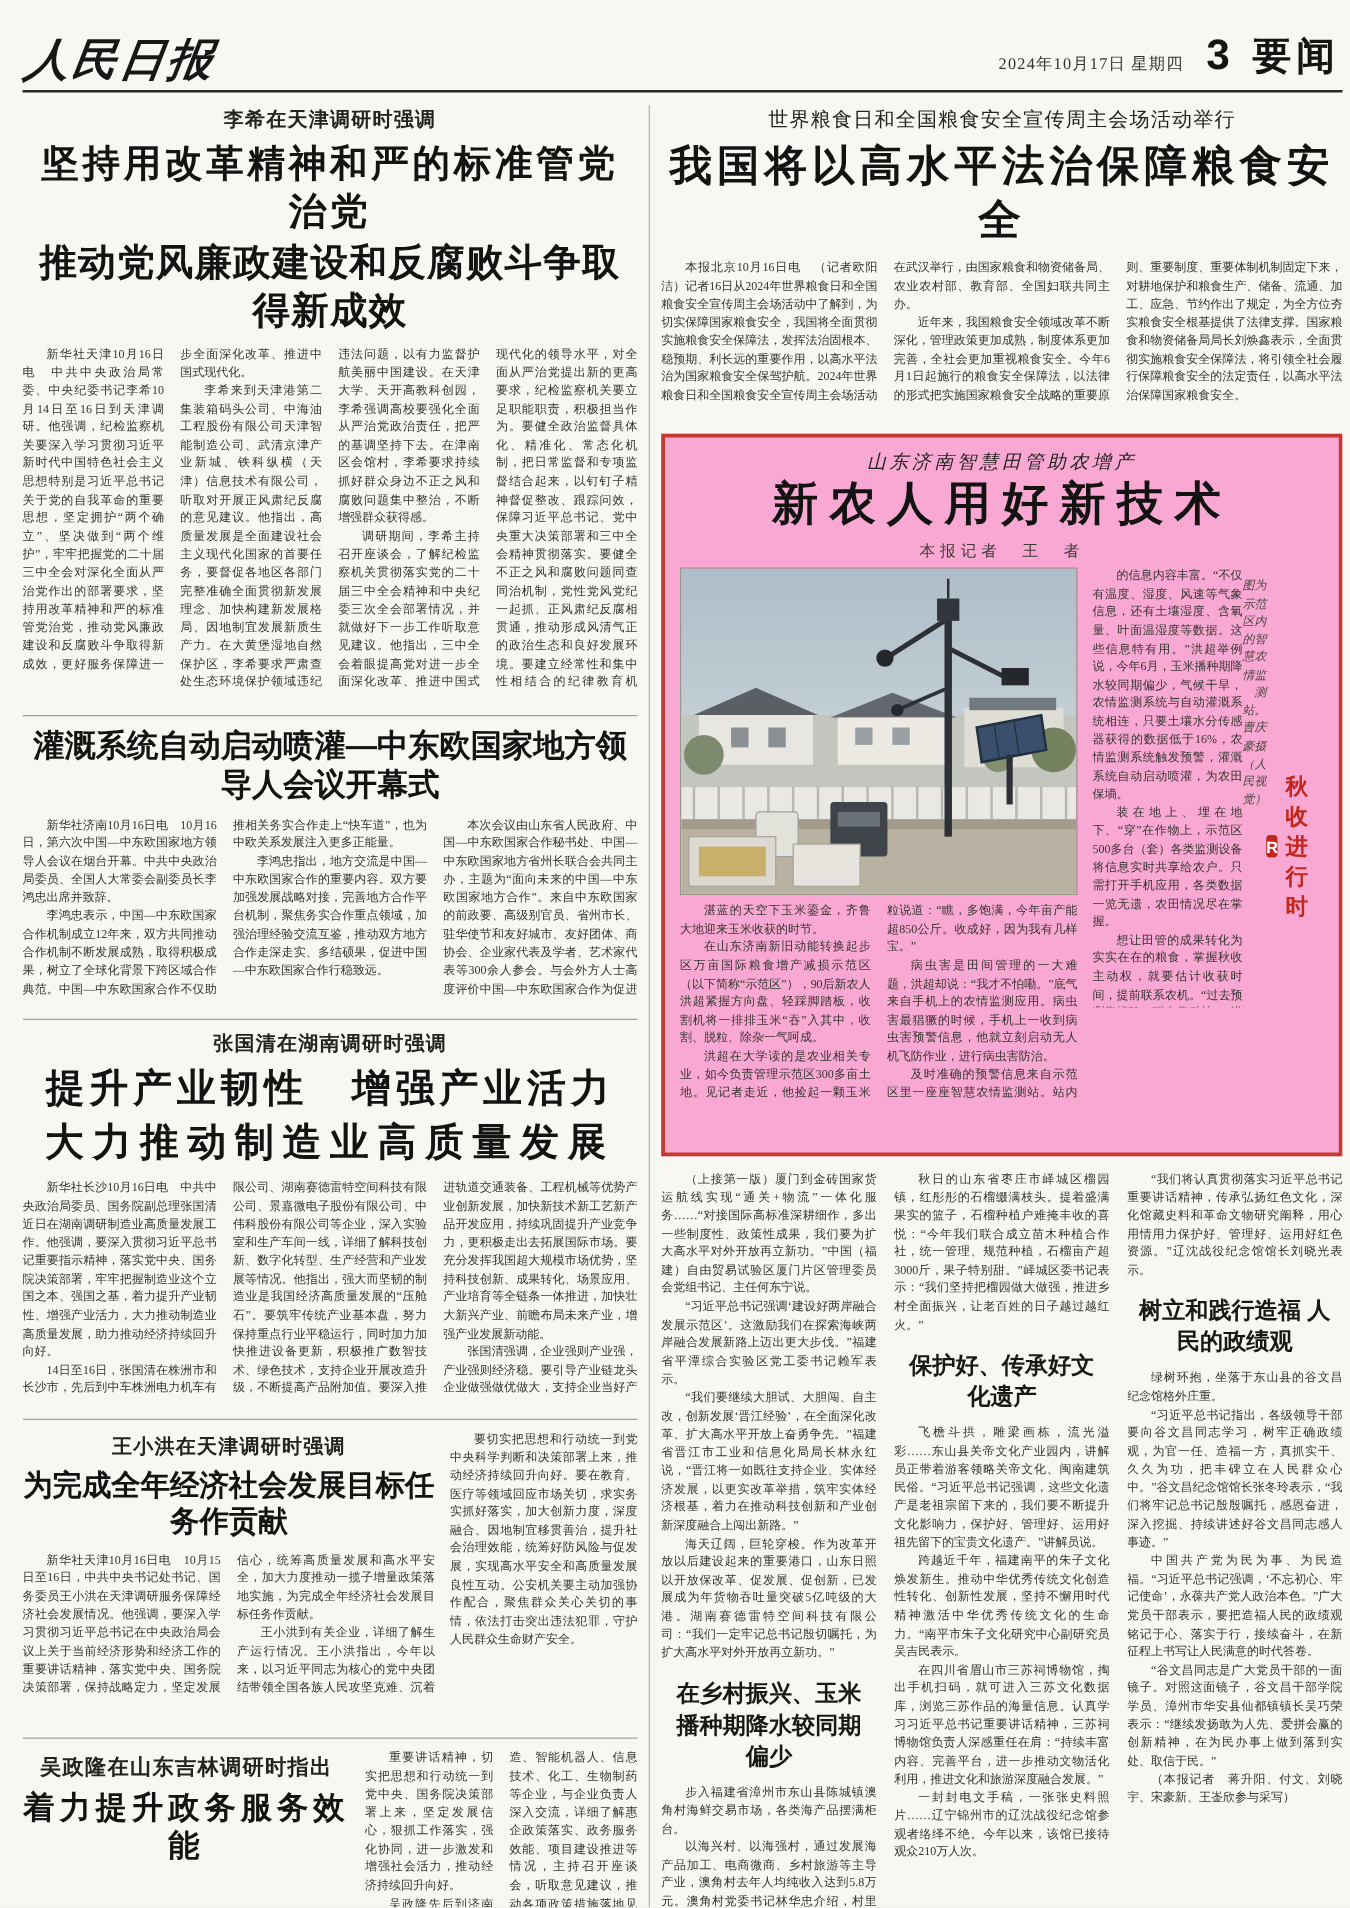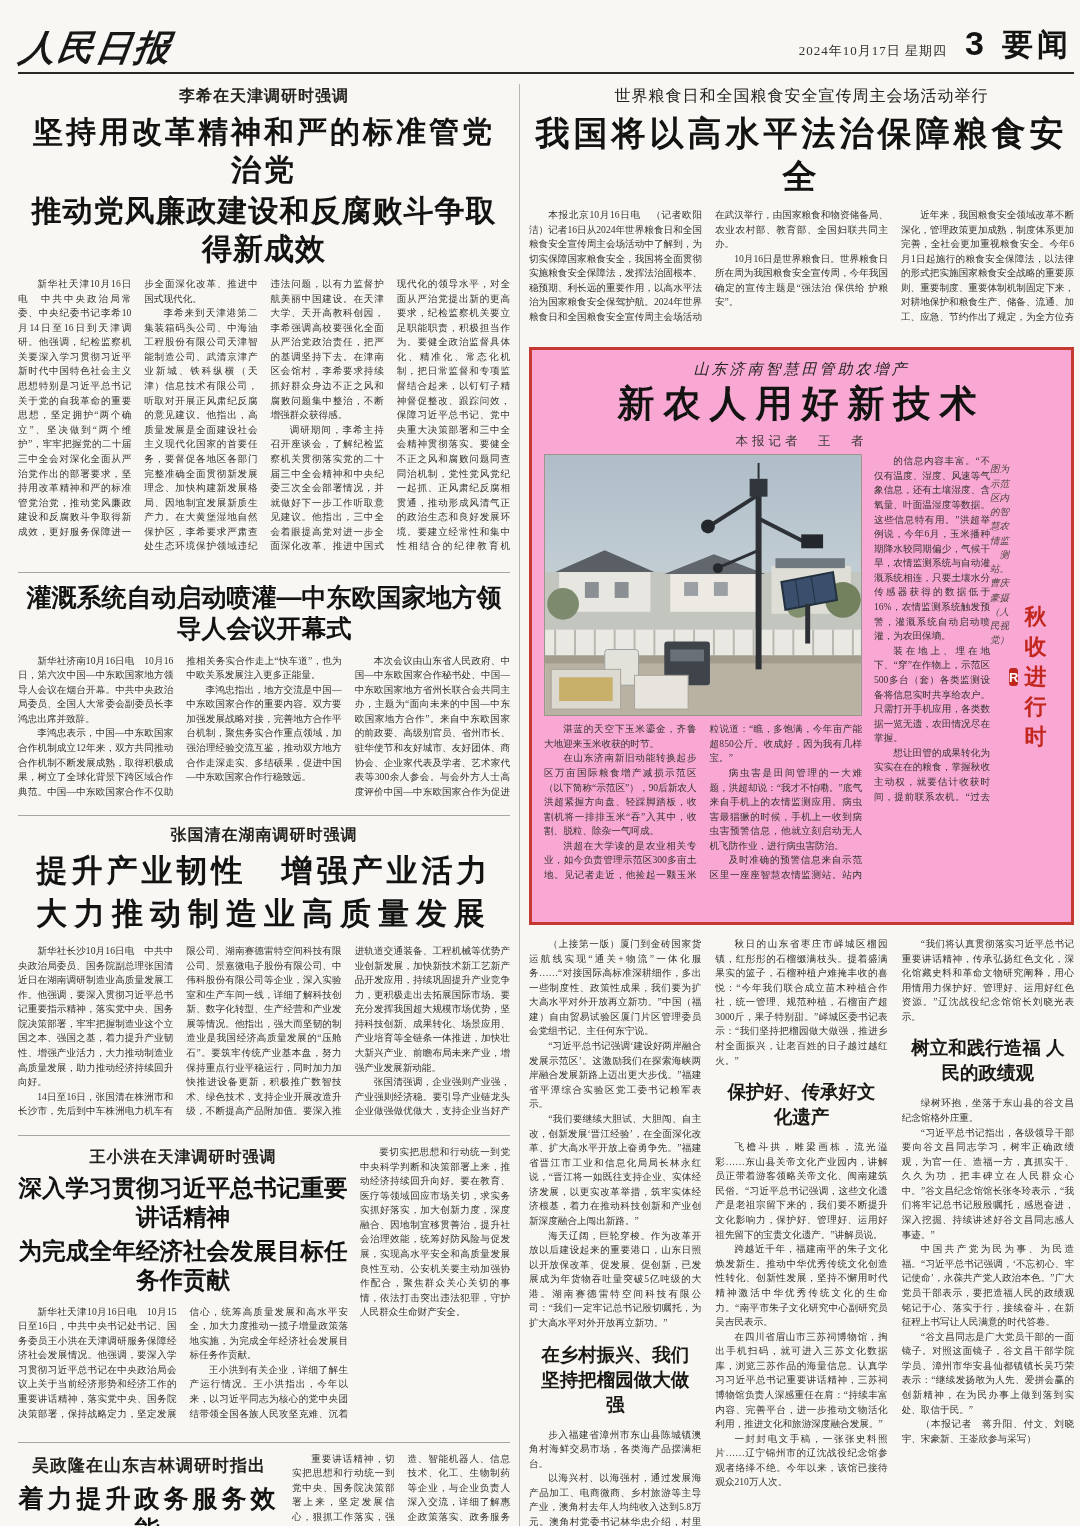--- a/index.html
+++ b/index.html
@@ -35,21 +35,21 @@
   .rb-headline{font-size:37px;letter-spacing:9px;margin:2px 0;}
   .rb-content{display:flex;gap:12px;margin-top:4px;}
   .rb-leftarea{width:318px;flex:none;}
   .photo{width:318px;height:262px;display:block;border:1px solid #9a968c;box-sizing:border-box;}
   .rb-below{margin-top:6px;height:168px;}
   .rb-rightarea{flex:1;min-width:0;display:flex;}
   .rb-righttext{height:352px;overflow:hidden;}
   .rb-caption{font-size:9.5px;color:#4a463e;text-align:right;font-style:italic;margin-top:8px;line-height:1.5;}
   .rb-badge{display:flex;align-items:center;justify-content:center;gap:6px;margin-top:10px;}
   .rb-badge-logo{width:18px;height:18px;background:#c2271d;color:#fff;font-family:"Liberation Sans",sans-serif;font-weight:900;font-size:13px;display:flex;align-items:center;justify-content:center;border-radius:3px;}
-  .rb-badge-text{color:#c2271d;font-family:"Liberation Sans","DejaVu Sans",sans-serif;font-weight:900;font-size:22px;letter-spacing:4px;}
+  .rb-badge-text{color:#c2271d;font-family:"Liberation Sans","DejaVu Sans",sans-serif;font-weight:900;font-size:18px;letter-spacing:4px;}
   
   .cont{display:flex;gap:14px;margin-top:12px;height:612px;overflow:hidden;}
   .cont .ccol{flex:1;min-width:0;overflow:hidden;}
   .subhead{font-family:"Liberation Sans","DejaVu Sans",sans-serif;font-weight:900;font-size:18.5px;line-height:1.35;text-align:center;color:#191815;margin:12px 4px 10px 4px;}
 </style>
 </head>
 <body>
 
 <div class="page">
 
@@ -101,21 +101,20 @@
             <p>14日至16日，张国清在株洲市和长沙市，先后到中车株洲电力机车有限公司、湖南赛德雷特空间科技有限公司、景嘉微电子股份有限公司、中伟科股份有限公司等企业，深入实验室和生产车间一线，详细了解科技创新、数字化转型、生产经营和产业发展等情况。他指出，强大而坚韧的制造业是我国经济高质量发展的“压舱石”。要筑牢传统产业基本盘，努力保持重点行业平稳运行，同时加力加快推进设备更新，积极推广数智技术、绿色技术，支持企业开展改造升级，不断提高产品附加值。要深入推进轨道交通装备、工程机械等优势产业创新发展，加快新技术新工艺新产品开发应用，持续巩固提升产业竞争力，更积极走出去拓展国际市场。要充分发挥我国超大规模市场优势，坚持科技创新、成果转化、场景应用、产业培育等全链条一体推进，加快壮大新兴产业、前瞻布局未来产业，增强产业发展新动能。</p>
             <p>张国清强调，企业强则产业强，产业强则经济稳。要引导产业链龙头企业做强做优做大，支持企业当好产业发展方向的领航者、产业基础提升的支撑者，带动产业链上下游中小企业协同创新、融合发展，不断夯实制造业高质量发展的根基。</p>
           </div>
       </div>
 
       <div class="hdivider"></div>
 
       <div class="flexrow">
         <div style="width:330px;flex:none;">
           <div class="kicker">王小洪在天津调研时强调</div>
-          <div class="headline" style="font-size:23.5px;">深入学习贯彻习近平总书记重要讲话精神</div>
           <div class="headline" style="font-size:23.5px;margin-top:4px;">为完成全年经济社会发展目标任务作贡献</div>
           <div class="body-cols" style="column-count:2;height:128px;margin-top:9px;">
               <p>新华社天津10月16日电　10月15日至16日，中共中央书记处书记、国务委员王小洪在天津调研服务保障经济社会发展情况。他强调，要深入学习贯彻习近平总书记在中央政治局会议上关于当前经济形势和经济工作的重要讲话精神，落实党中央、国务院决策部署，保持战略定力，坚定发展信心，统筹高质量发展和高水平安全，加大力度推动一揽子增量政策落地实施，为完成全年经济社会发展目标任务作贡献。</p>
               <p>王小洪到有关企业，详细了解生产运行情况。王小洪指出，今年以来，以习近平同志为核心的党中央团结带领全国各族人民攻坚克难、沉着应对，加大宏观调控力度，着力深化改革开放、扩大国内需求、优化经济结构，经济运行总体平稳、稳中有进。王小洪强调，</p>
             </div>
         </div>
         <div class="plaincol" style="flex:1;height:236px;">
             <p>要切实把思想和行动统一到党中央科学判断和决策部署上来，推动经济持续回升向好。要在教育、医疗等领域回应市场关切，求实务实抓好落实，加大创新力度，深度融合、因地制宜移贯善治，提升社会治理效能，统筹好防风险与促发展，实现高水平安全和高质量发展良性互动。公安机关要主动加强协作配合，聚焦群众关心关切的事情，依法打击突出违法犯罪，守护人民群众生命财产安全。</p>
           </div>
       </div>
@@ -138,21 +137,20 @@
 
     <div class="vdivider"></div>
 
     <div class="col-right">
 
       <div>
         <div class="kicker" style="font-weight:normal;font-size:16px;letter-spacing:1px;">世界粮食日和全国粮食安全宣传周主会场活动举行</div>
         <div class="headline hl-serif" style="font-size:34px;letter-spacing:4px;">我国将以高水平法治保障粮食安全</div>
         <div class="body-cols" style="column-count:3;height:130px;margin-top:10px;">
             <p>本报北京10月16日电　（记者欧阳洁）记者16日从2024年世界粮食日和全国粮食安全宣传周主会场活动中了解到，为切实保障国家粮食安全，我国将全面贯彻实施粮食安全保障法，发挥法治固根本、稳预期、利长远的重要作用，以高水平法治为国家粮食安全保驾护航。2024年世界粮食日和全国粮食安全宣传周主会场活动在武汉举行，由国家粮食和物资储备局、农业农村部、教育部、全国妇联共同主办。</p>
-            <p>10月16日是世界粮食日。世界粮食日所在周为我国粮食安全宣传周，今年我国确定的宣传主题是“强法治  保供给  护粮安”。</p>
             <p>近年来，我国粮食安全领域改革不断深化，管理政策更加成熟，制度体系更加完善，全社会更加重视粮食安全。今年6月1日起施行的粮食安全保障法，以法律的形式把实施国家粮食安全战略的重要原则、重要制度、重要体制机制固定下来，对耕地保护和粮食生产、储备、流通、加工、应急、节约作出了规定，为全方位夯实粮食安全根基提供了法律支撑。国家粮食和物资储备局局长刘焕鑫表示，全面贯彻实施粮食安全保障法，将引领全社会履行保障粮食安全的法定责任，以高水平法治保障国家粮食安全。</p>
           </div>
       </div>
 
       <div class="redbox">
         <div class="rb-head">
           <div class="kicker light">山东济南智慧田管助农增产</div>
           <div class="headline hl-serif rb-headline">新农人用好新技术</div>
           <div class="byline">本报记者　王　者</div>
         </div>
@@ -261,21 +259,21 @@
       </div>
 
       <div class="cont">
         <div class="ccol">
           <div class="plaincol">
               <p>（上接第一版）厦门到金砖国家货运航线实现“通关+物流”一体化服务……“对接国际高标准深耕细作，多出一些制度性、政策性成果，我们要为扩大高水平对外开放再立新功。”中国（福建）自由贸易试验区厦门片区管理委员会党组书记、主任何东宁说。</p>
               <p>“习近平总书记强调‘建设好两岸融合发展示范区’。这激励我们在探索海峡两岸融合发展新路上迈出更大步伐。”福建省平潭综合实验区党工委书记赖军表示。</p>
               <p>“我们要继续大胆试、大胆闯、自主改，创新发展‘晋江经验’，在全面深化改革、扩大高水平开放上奋勇争先。”福建省晋江市工业和信息化局局长林永红说，“晋江将一如既往支持企业、实体经济发展，以更实改革举措，筑牢实体经济根基，着力在推动科技创新和产业创新深度融合上闯出新路。”</p>
               <p>海天辽阔，巨轮穿梭。作为改革开放以后建设起来的重要港口，山东日照以开放保改革、促发展、促创新，已发展成为年货物吞吐量突破5亿吨级的大港。湖南赛德雷特空间科技有限公司：“我们一定牢记总书记殷切嘱托，为扩大高水平对外开放再立新功。”</p>
             </div>
-          <div class="subhead">在乡村振兴、我们坚持把榴园做大做强</div>
+          <div class="subhead">在乡村振兴、玉米播种期降水较同期偏少</div>
           <div class="plaincol">
               <p>步入福建省漳州市东山县陈城镇澳角村海鲜交易市场，各类海产品摆满柜台。</p>
               <p>以海兴村、以海强村，通过发展海产品加工、电商微商、乡村旅游等主导产业，澳角村去年人均纯收入达到5.8万元。澳角村党委书记林华忠介绍，村里每季度召开一次电商企业主座谈会，服务村民，推动海产品购销两旺。“我们要牢记总书记殷殷嘱托，继续发挥火车头作用，带领乡亲们做好‘海’的文章，在乡村振兴、共同富裕的道路上一往无前。”林华忠表示。</p>
             </div>
         </div>
         <div class="ccol">
           <div class="plaincol">
               <p>秋日的山东省枣庄市峄城区榴园镇，红彤彤的石榴缀满枝头。提着盛满果实的篮子，石榴种植户难掩丰收的喜悦：“今年我们联合成立苗木种植合作社，统一管理、规范种植，石榴亩产超3000斤，果子特别甜。”峄城区委书记表示：“我们坚持把榴园做大做强，推进乡村全面振兴，让老百姓的日子越过越红火。”</p>
             </div>
           <div class="subhead">保护好、传承好文化遗产</div>

